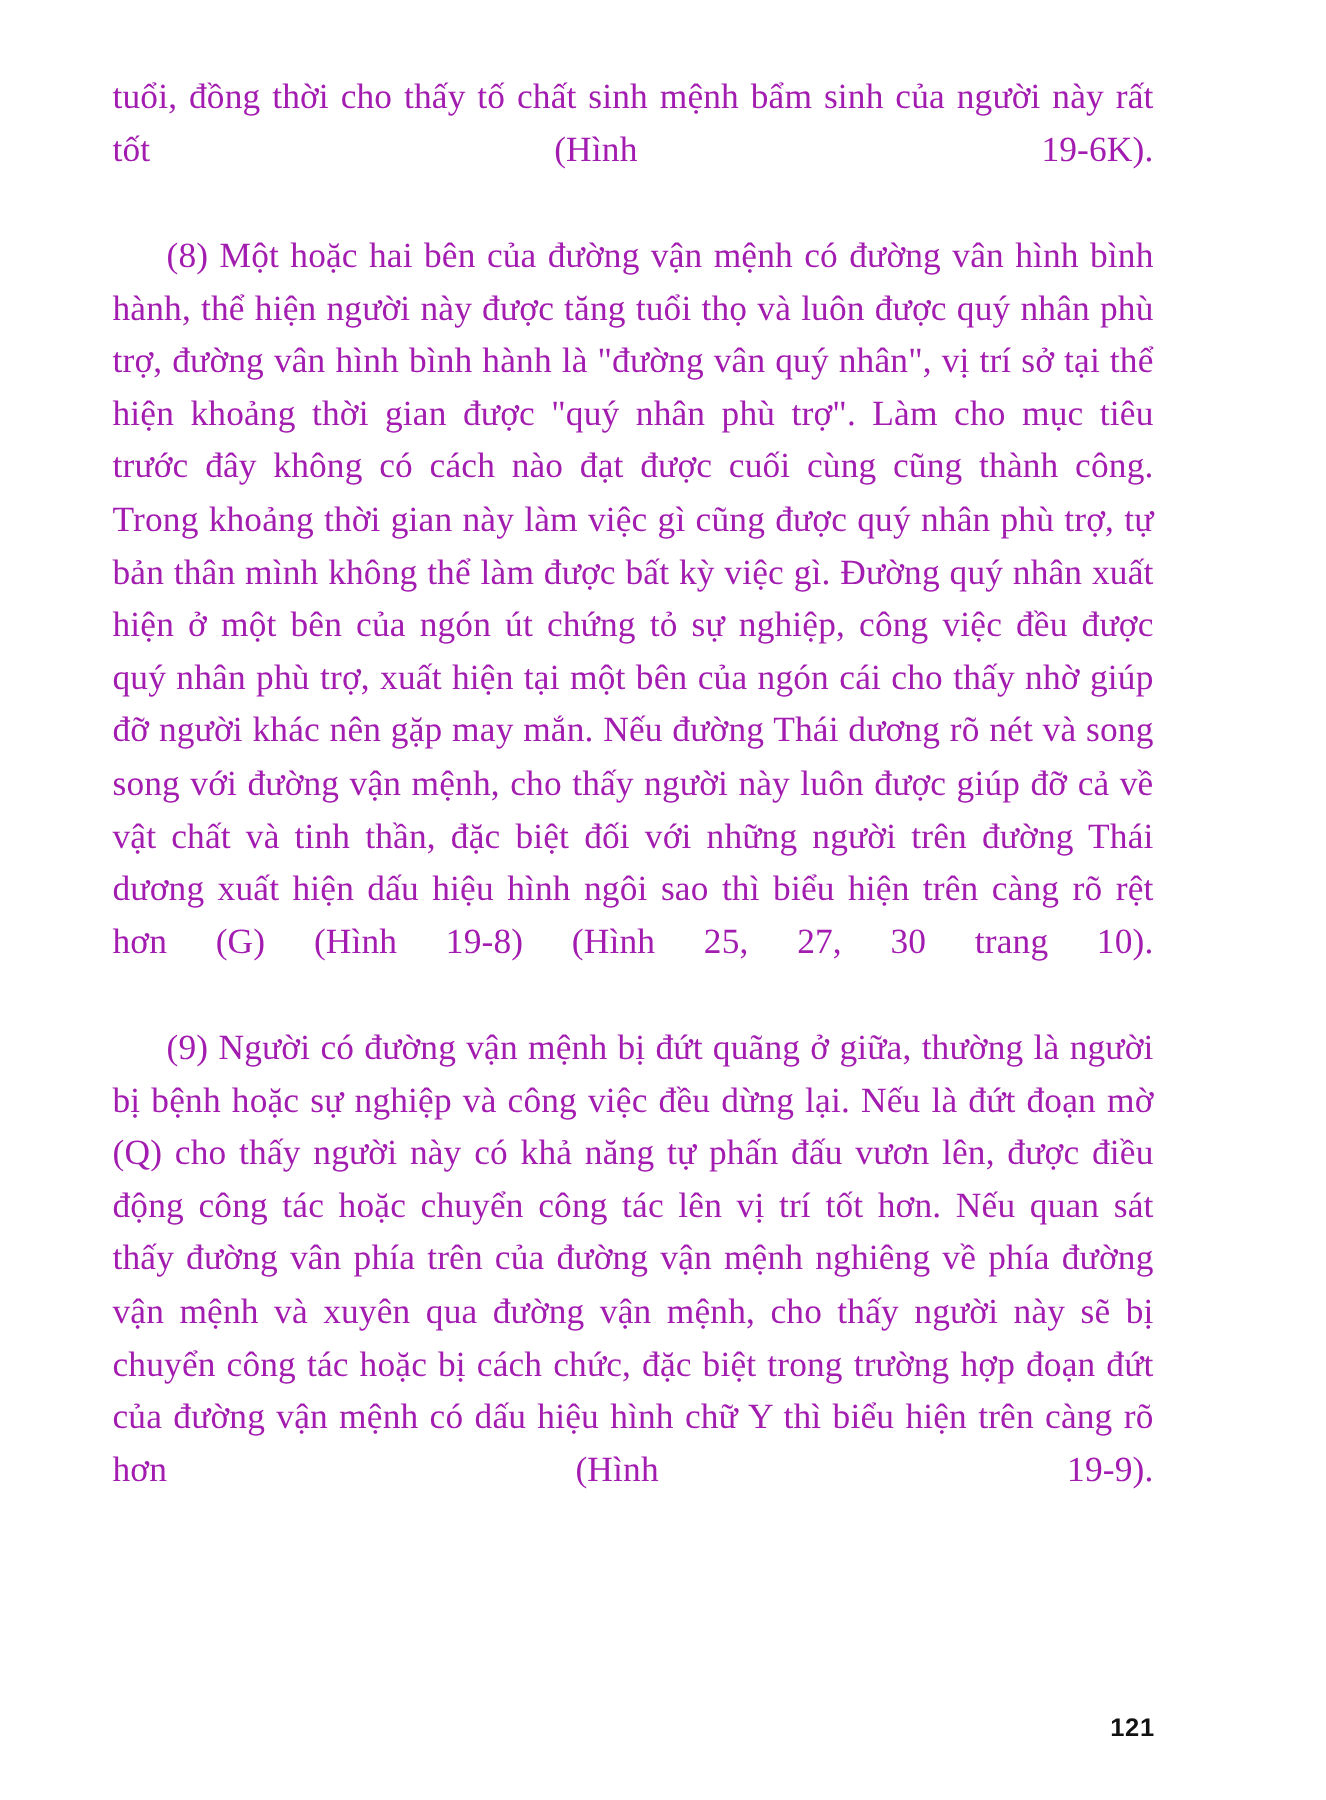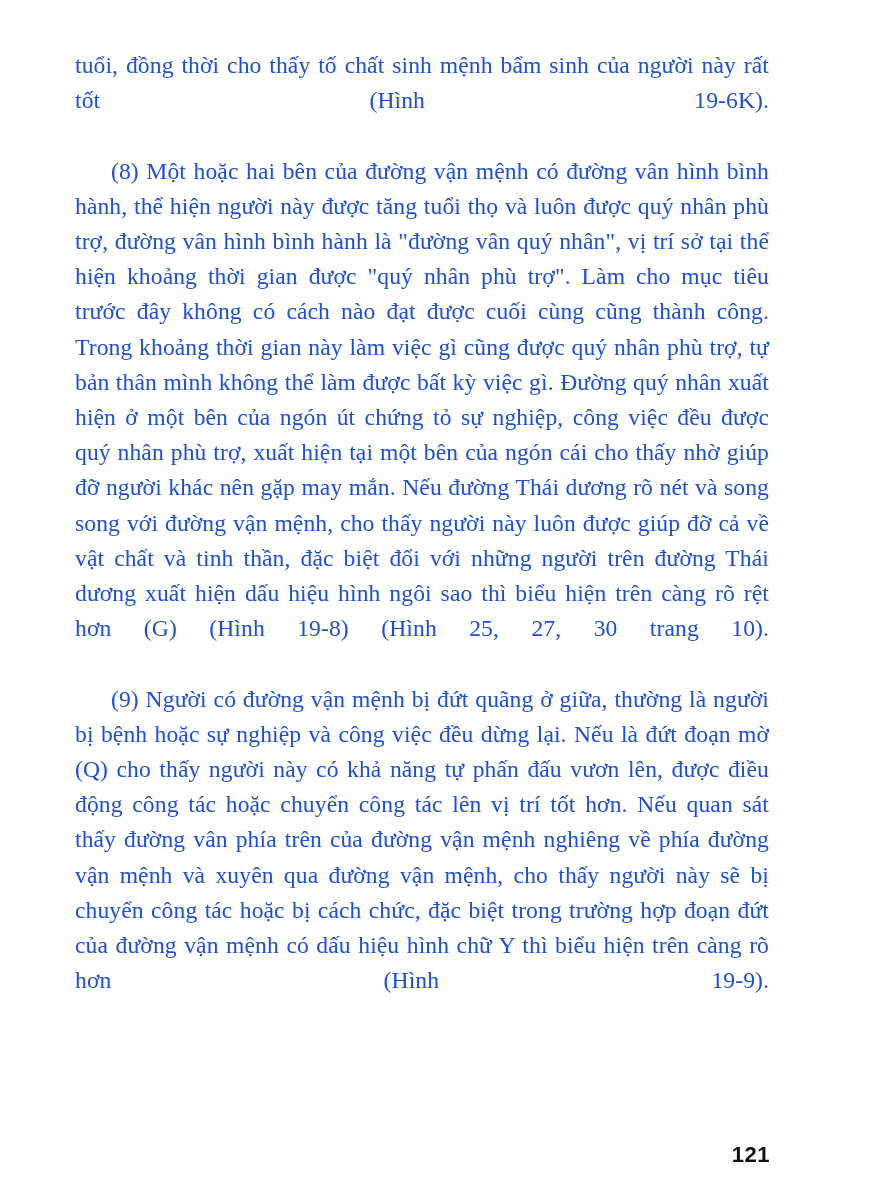--- a/index.html
+++ b/index.html
@@ -25,21 +25,21 @@
     left: 75px;
     top: 48px;
     width: 694px;
   }
   .para {
     margin: 0 0 0 0;
     text-align: justify;
     text-justify: inter-word;
     font-size: 23.6px;
     line-height: 35.2px;
-    color: #1d4ed8;
+    color: #a21caf;
     letter-spacing: 0.1px;
     word-spacing: 0.4px;
     -webkit-font-smoothing: none;
   }
   .para.indent {
     text-indent: 36px;
   }
   .para.cont {
     text-indent: 0;
   }
@@ -47,21 +47,21 @@
   .para:after {
     content: "";
     display: inline-block;
     width: 100%;
   }
   .page-number {
     position: absolute;
     right: 114px;
     top: 1142px;
     font-family: "Liberation Sans", "DejaVu Sans", sans-serif;
-    font-size: 22px;
+    font-size: 17px;
     font-weight: 700;
     color: #111111;
     letter-spacing: 0.5px;
     padding-left: 44px;
   }
 </style>
 </head>
 <body>
 
 <div class="page">

